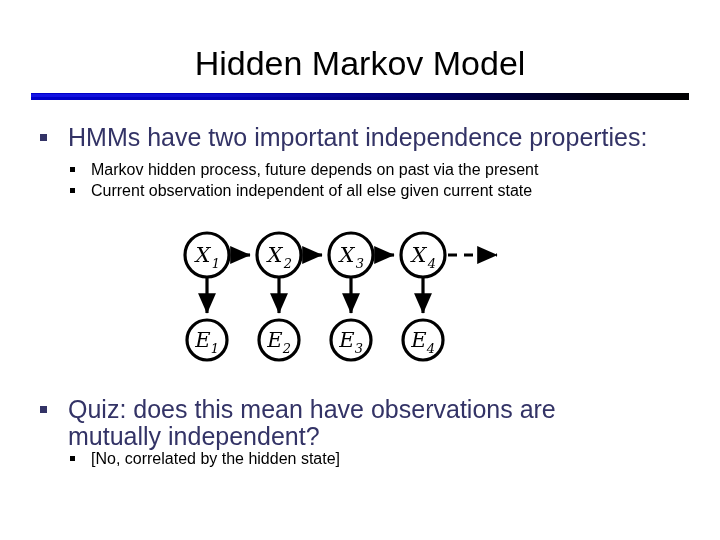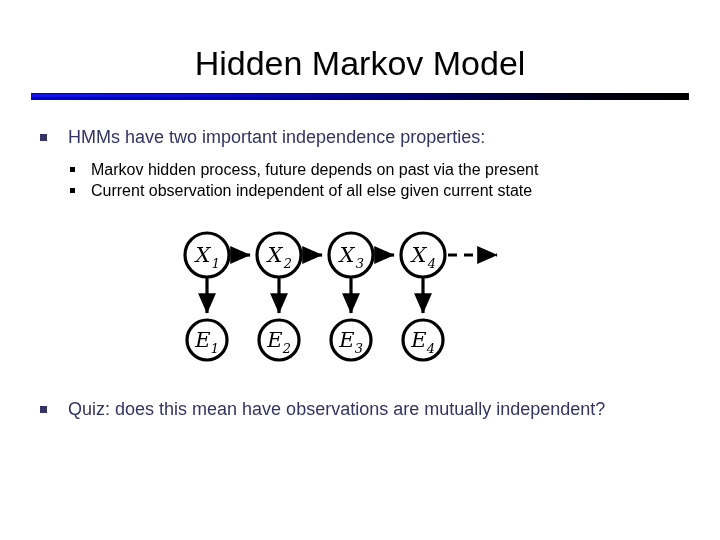--- a/index.html
+++ b/index.html
@@ -53,21 +53,21 @@
     top: 1px;
     width: 100%;
     height: 3px;
     background: linear-gradient(to right, #1414e6 0%, #0e0ec8 28%, #000070 60%, #000010 86%, #000000 100%);
   }
 
   
   .bullet-l1 {
     position: absolute;
     color: #333366;
-    font-size: 18px;
+    font-size: 25px;
     line-height: 27px;
     font-weight: 400;
   }
   .bullet-l1 .mark {
     position: absolute;
     left: 0;
     top: 10px;
     width: 7px;
     height: 7px;
     background: #333366;
@@ -239,14 +239,18 @@
         </g>
       </g>
     </svg>
   </div>
 
   <div class="bullet-l1" id="bullet-quiz">
     <span class="mark"></span>
     <span class="txt">Quiz: does this mean have observations are mutually independent?</span>
   </div>
 
+  <div class="bullet-l2" id="bullet-answer">
+    <span class="mark"></span>
+    <span class="txt">[No, correlated by the hidden state]</span>
+  </div>
 
 </div>
 
 </body></html>

